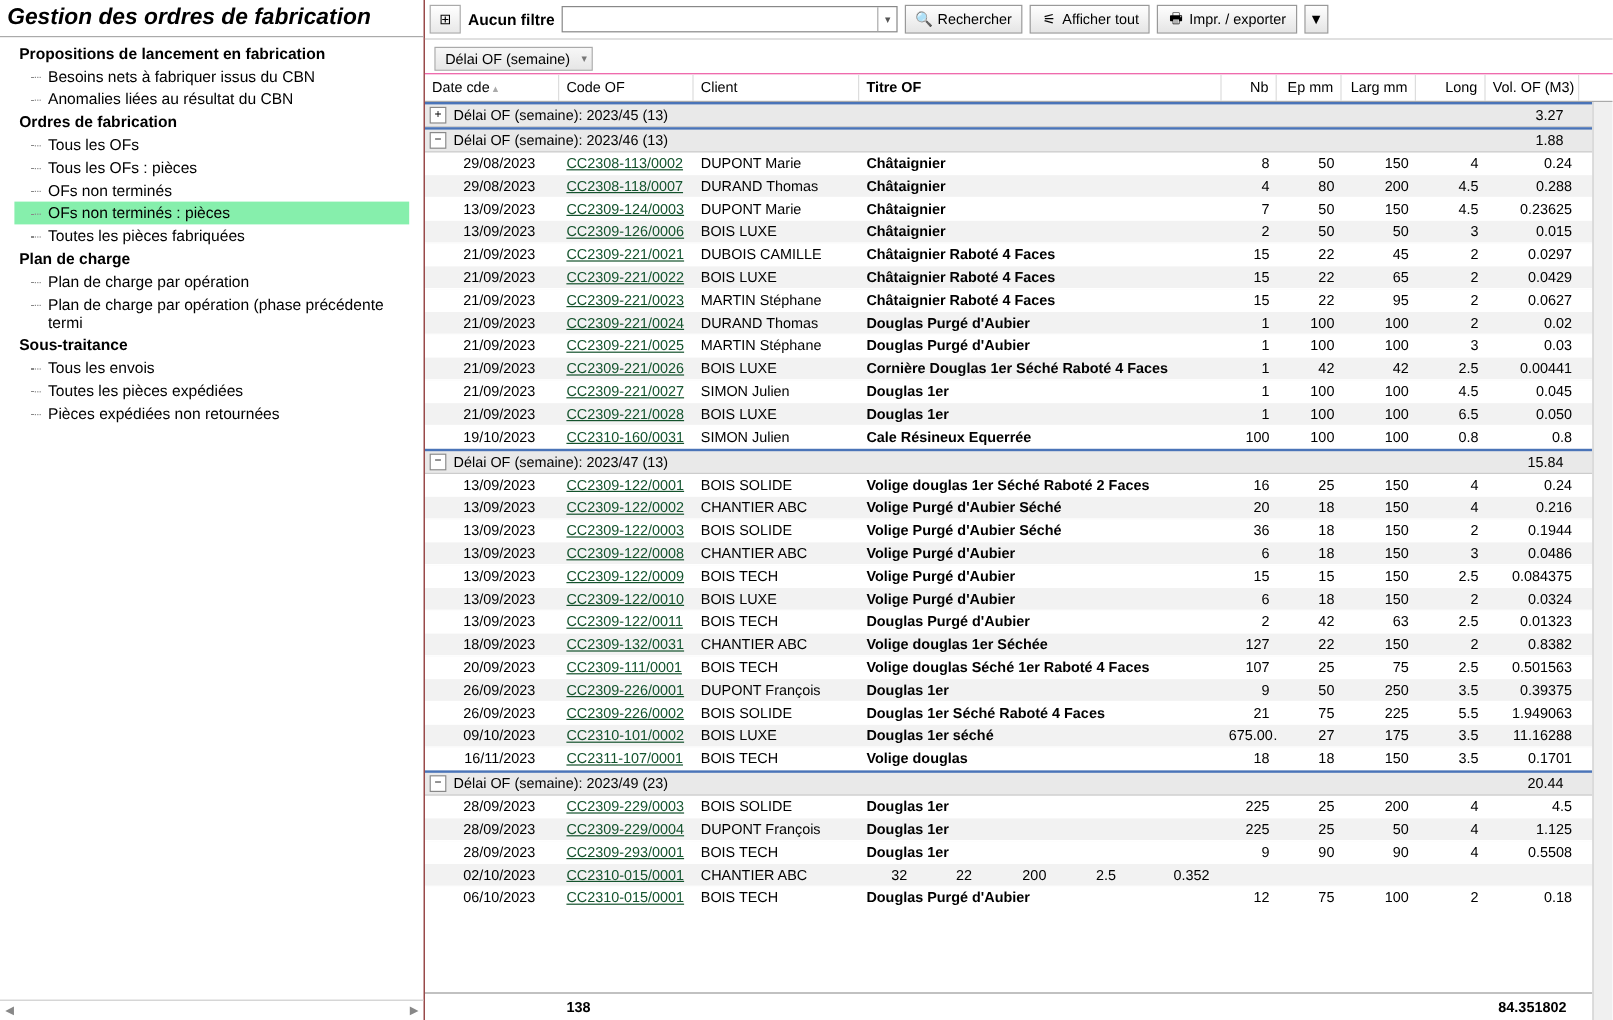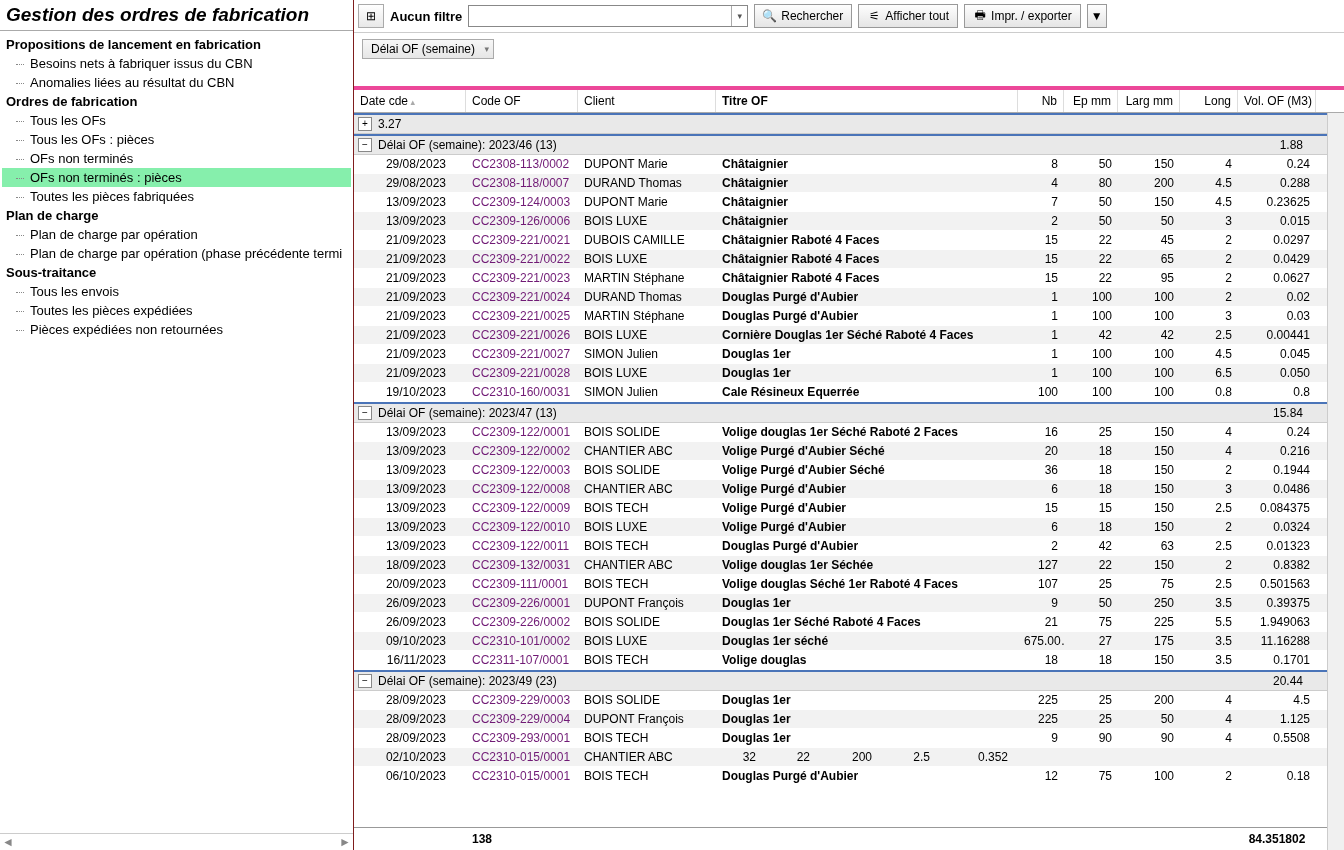--- a/index.html
+++ b/index.html
@@ -1,54 +1,54 @@
 <!DOCTYPE html>
 <html><head>
 <meta charset="utf-8">
 <style>
 * { box-sizing: border-box; margin: 0; padding: 0; }
 body { font-family: "Segoe UI", Tahoma, sans-serif; font-size: 12px; background: #fff; color: #000; overflow: hidden; }
 .app { display: flex; width: 1344px; height: 850px; }
 .sidebar { width: 354px; border-right: 1px solid #7f1d1d; display: flex; flex-direction: column; }
 .sidebar-title { font-size: 19px; font-weight: bold; font-style: italic; padding: 4px 6px; border-bottom: 1px solid #aaa; }
-.tree { flex: 1; overflow: hidden; padding: 4px 2px; font-size: 13px; }
+.tree { flex: 1; overflow: hidden; padding: 4px 12px; font-size: 13px; }
 .tree-section { font-weight: bold; padding: 2px 4px; }
 .tree-item { padding: 2px 4px 2px 28px; position: relative; }
 .tree-item::before { content: ""; position: absolute; left: 14px; top: 10px; width: 8px; height: 1px; border-top: 1px dotted #888; }
 .tree-item.selected { background: #86efac; }
 .sidebar-scroll { height: 17px; border-top: 1px solid #ccc; display:flex; justify-content:space-between; align-items:center; padding:0 2px; color:#888; }
 .main { flex: 1; display: flex; flex-direction: column; }
 .toolbar { display: flex; align-items: center; gap: 6px; padding: 4px; border-bottom: 1px solid #ccc; }
 .toolbar .icon-btn { width: 26px; height: 24px; border: 1px solid #aaa; background: linear-gradient(#fff,#e8e8e8); display:flex; align-items:center; justify-content:center; cursor:pointer; }
 .toolbar .lbl { font-weight: bold; font-size: 13px; }
 .toolbar .filter-input { width: 280px; height: 22px; border: 1px solid #888; padding: 0 18px 0 4px; background:#fff; position:relative; }
 .toolbar .filter-wrap { position:relative; }
 .toolbar .filter-wrap .dd { position:absolute; right:1px; top:1px; width:16px; height:20px; border-left:1px solid #aaa; display:flex; align-items:center; justify-content:center; font-size:9px; color:#555; cursor:pointer; }
 .tb-btn { height: 24px; border: 1px solid #999; background: linear-gradient(#fefefe,#e5e5e5); padding: 0 8px; display:flex; align-items:center; gap:4px; cursor:pointer; font-size:12px; }
 .tb-btn .ic { width:14px; height:14px; display:inline-flex; align-items:center; justify-content:center; font-size:12px; }
 .tb-dd { width:20px; padding:0; justify-content:center; font-size:12px; }
 .groupbar { display:flex; padding: 6px 8px 2px 8px; }
 .group-chip { border:1px solid #aaa; background: linear-gradient(#f7f7f7,#e6e6e6); padding: 2px 18px 2px 8px; position:relative; font-size:12px; }
 .group-chip .chev { position:absolute; right:4px; top:4px; font-size:9px; color:#777; }
-.grid { flex:1; display:flex; flex-direction:column; border-top:4px solid #ec4899; overflow:hidden;margin-top:25px; }
+.grid { flex:1; display:flex; flex-direction:column; border-top:1px solid #ec4899; overflow:hidden; }
 .grid-header { display:flex; border-bottom:1px solid #aaa; background:#fff; font-size:12px; }
 .gh { border-right:1px solid #ddd; padding:4px 6px; white-space:nowrap; overflow:hidden; }
 .gh.sort::after { content:" ▴"; color:#aaa; font-size:9px; }
 .col-date{width:112px;} .col-code{width:112px;} .col-client{width:138px;} .col-titre{width:302px;font-weight:bold;}
 .col-nb{width:46px;text-align:right;} .col-ep{width:54px;text-align:right;} .col-larg{width:62px;text-align:right;} .col-long{width:58px;text-align:right;} .col-vol{width:78px;text-align:center;}
 .grid-body { flex:1; overflow-y:auto; overflow-x:hidden; }
 .group-row { display:flex; align-items:center; background:#e9e9e9; border-top:2px solid #4a74b8; border-bottom:1px solid #ccc; font-size:12px; padding:2px 4px; }
 .group-row .exp { width:14px; height:14px; border:1px solid #888; background:#fff; display:flex; align-items:center; justify-content:center; font-size:10px; line-height:1; margin-right:6px; cursor:pointer; }
 .group-row .gtxt { flex:1; }
 .group-row .gval { padding-right:20px; text-align:right; }
 .row { display:flex; font-size:12px; border-bottom:1px solid #fff; }
 .row.alt { background:#f2f2f2; }
 .row > div { padding:2px 6px; white-space:nowrap; overflow:hidden; }
 .row .col-date { text-align:right; padding-right:20px; }
-.row .col-code { color:#701a75; }
+.row .col-code { color:#14532d;text-decoration:underline; }
 .row .col-nb, .row .col-ep, .row .col-larg, .row .col-long, .row .col-vol { text-align:right; }
 .grid-footer { display:flex; border-top:1px solid #999; background:#fff; font-weight:bold; font-size:12px; }
 .grid-footer > div { padding:4px 6px; }
 .scroll-y { width:17px; background:#f0f0f0; border-left:1px solid #ccc; }
 .grid-wrapper { display:flex; flex:1; overflow:hidden; }
 .grid-inner { flex:1; display:flex; flex-direction:column; overflow:hidden; }
 </style>
 </head>
 <body>
 
@@ -116,20 +116,21 @@
         <div class="gh col-ep">Ep mm</div>
         <div class="gh col-larg">Larg mm</div>
         <div class="gh col-long">Long</div>
         <div class="gh col-vol">Vol. OF (M3)</div>
       </div>
       <div class="grid-wrapper">
         <div class="grid-inner">
           <div class="grid-body" id="grid-body">
               <div class="group-row">
                 <div class="exp">+</div>
+                <div class="gtxt">Délai OF (semaine): 2023/45 (13)</div>
                 <div class="gval">3.27</div>
               </div>
               <div class="group-row">
                 <div class="exp">−</div>
                 <div class="gtxt">Délai OF (semaine): 2023/46 (13)</div>
                 <div class="gval">1.88</div>
               </div>
               <div class="row">
                 <div class="col-date">29/08/2023</div>
                 <div class="col-code">CC2308-113/0002</div>

